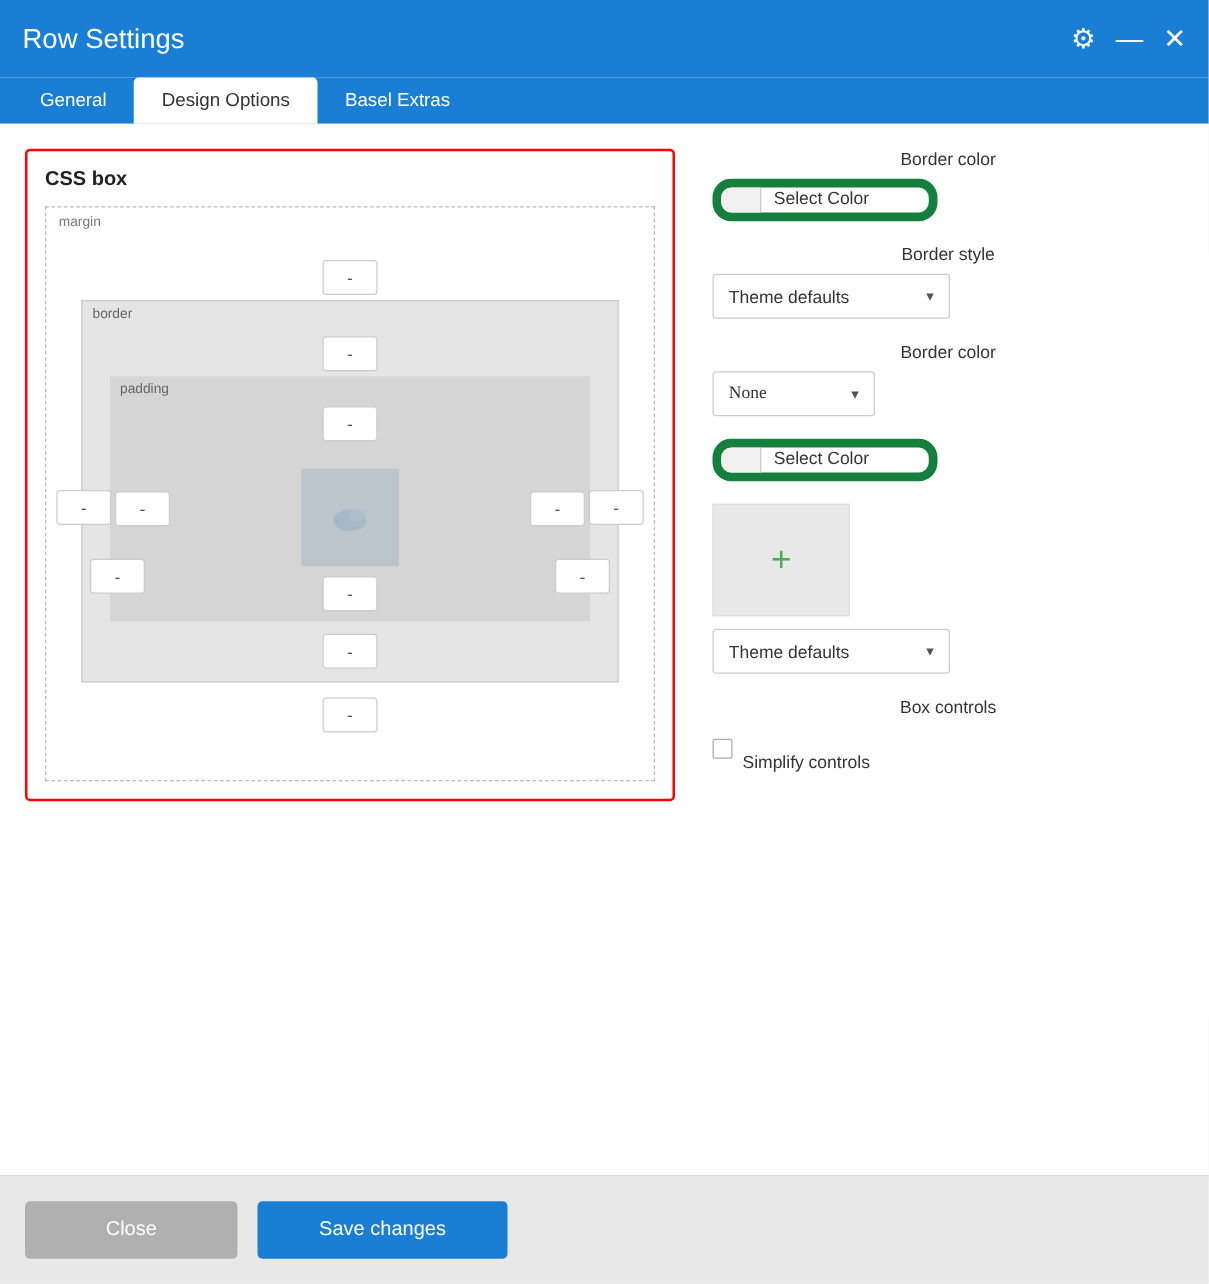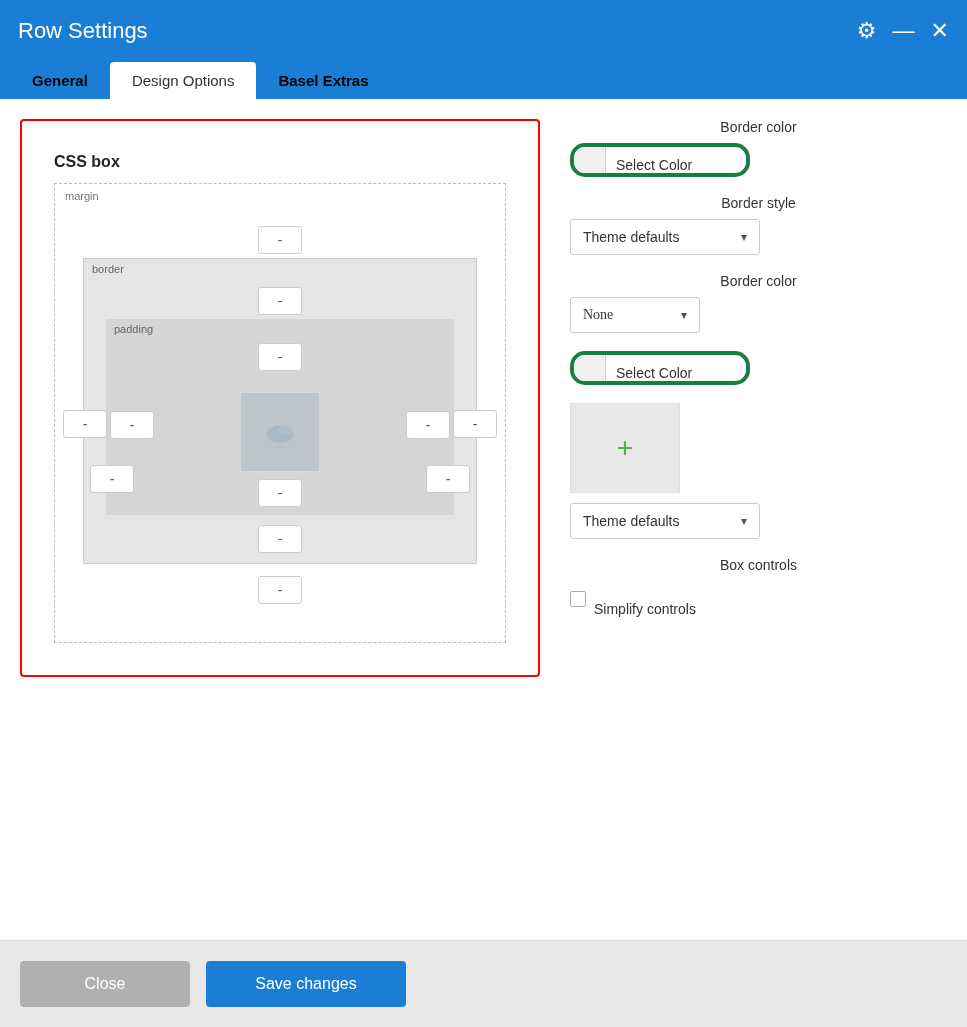--- a/index.html
+++ b/index.html
@@ -40,25 +40,25 @@
 
     
     .tabs {
       background: #1a7fd4;
       display: flex;
       padding: 0 0 0 10px;
       gap: 0;
     }
     .tab {
       padding: 10px 22px;
-      color: #000000;
+      color: #ffffff;
       font-size: 15px;
       cursor: pointer;
       border-radius: 4px 4px 0 0;
-      font-weight: 700;
+      font-weight: 400;
     }
     .tab.active {
       background: white;
       color: #333;
       font-weight: 500;
     }
 
     
     .main-content {
       display: flex;
@@ -68,21 +68,21 @@
       gap: 30px;
     }
 
     
     .left-panel {
       flex: 0 0 520px;
     }
     .css-box-container {
       border: 2px solid red;
       border-radius: 4px;
-      padding: 32px;
+      padding: 14px;
     }
     .css-box-label {
       font-size: 16px;
       font-weight: 600;
       color: #222;
       margin-bottom: 12px;
     }
 
     .spacer-btn {
       width: 44px;
@@ -170,22 +170,22 @@
     }
     .field-label {
       font-size: 14px;
       color: #333;
       margin-bottom: 8px;
       font-weight: 400;
       text-align: center;
     }
     .color-select-btn {
       display: flex;
-      align-items: flex-end;
-      border: 4px solid #15803d;
+      align-items: flex-start;
+      border: 7px solid #15803d;
       border-radius: 15px;
       overflow: hidden;
       width: 180px;
       height: 34px;
       cursor: pointer;
       background: white;
     }
     .color-swatch {
       width: 32px;
       height: 34px;

